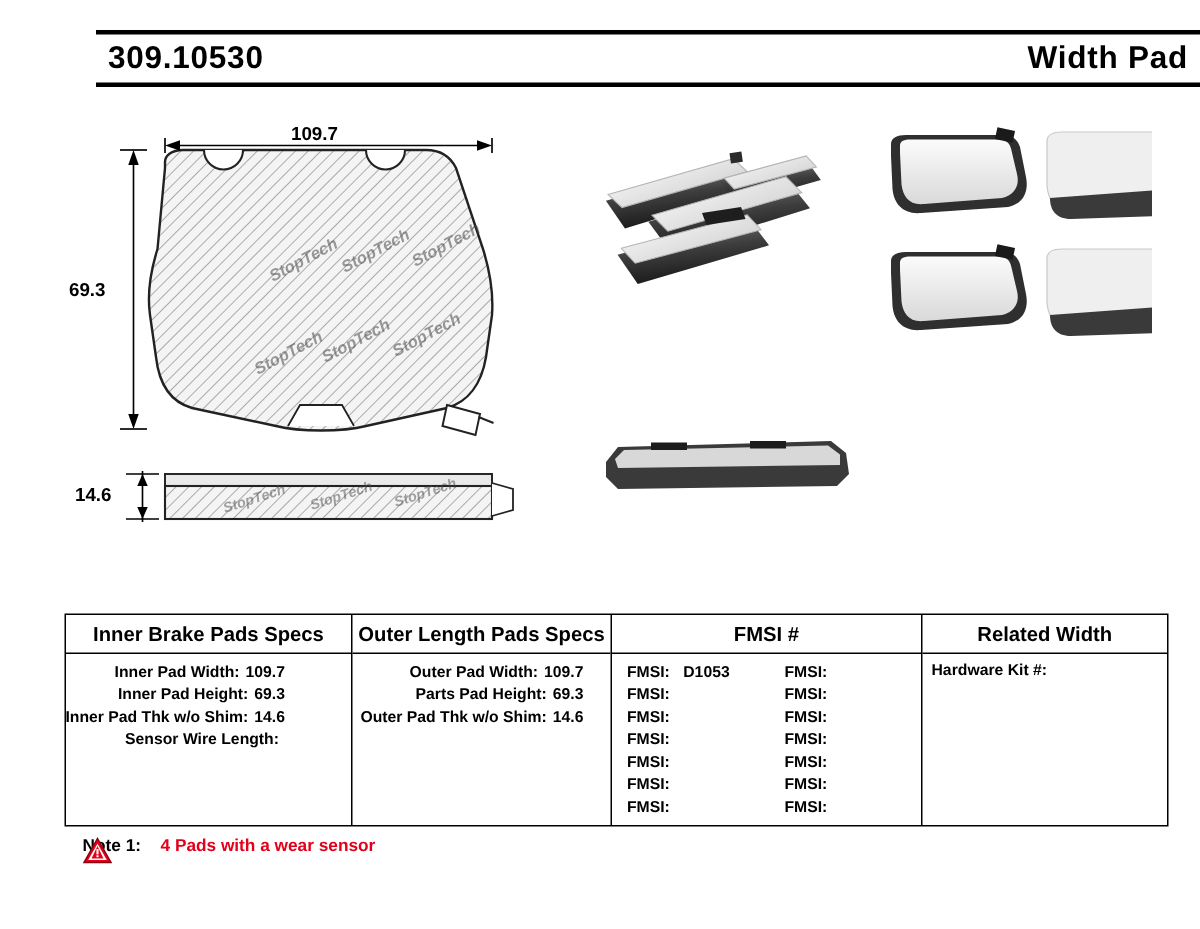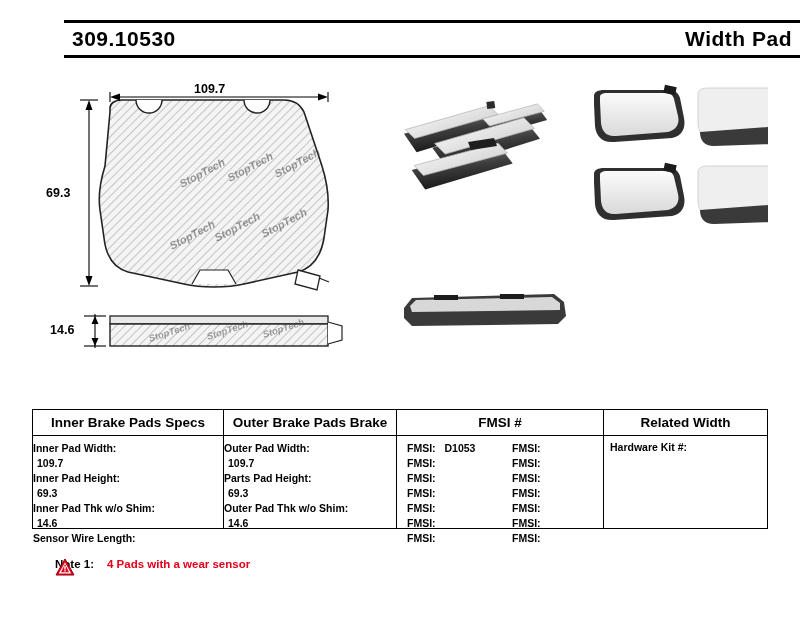--- a/index.html
+++ b/index.html
@@ -53,22 +53,22 @@
     position: absolute;
     font-size: 12.5px;
     font-weight: bold;
     color: #000;
     white-space: nowrap;
   }
 
   
   .table {
     position: absolute;
-    left: 32px; top: 409px;
-    width: 736px; height: 120px;
+    left: 43px; top: 409px;
+    width: 736px; height: 142px;
     border: 1.5px solid #000;
     display: flex;
   }
   .col {
     border-right: 1.5px solid #000;
     height: 100%;
     position: relative;
   }
   .col:last-child { border-right: none; }
   .col-inner { width: 191px; }
@@ -89,21 +89,20 @@
     padding-top: 5px;
     font-size: 10.5px;
     font-weight: bold;
   }
   .spec-row {
     display: flex;
     justify-content: flex-end;
     padding-right: 44px;
     line-height: 15px;
     white-space: nowrap;
-    flex-direction: column;
   }
   .spec-row .lbl { }
   .spec-row .val { margin-left: 4px; }
 
   .fmsi-body {
     padding-top: 5px;
     font-size: 10.5px;
     font-weight: bold;
     display: flex;
     gap: 4px;
@@ -338,21 +337,21 @@
           <span class="val">14.6</span>
         </div>
         <div class="spec-row">
           <span class="lbl">Sensor Wire Length:</span>
           <span class="val"></span>
         </div>
       </div>
     </div>
 
     <div class="col col-outer">
-      <div class="col-head">Outer Brake Pads Brake</div>
+      <div class="col-head">Outer Length Pads Specs</div>
       <div class="col-body">
         <div class="spec-row" style="padding-right:18px;">
           <span class="lbl">Outer Pad Width:</span>
           <span class="val">109.7</span>
         </div>
         <div class="spec-row" style="padding-right:18px;">
           <span class="lbl">Parts Pad Height:</span>
           <span class="val">69.3</span>
         </div>
         <div class="spec-row" style="padding-right:18px;">

